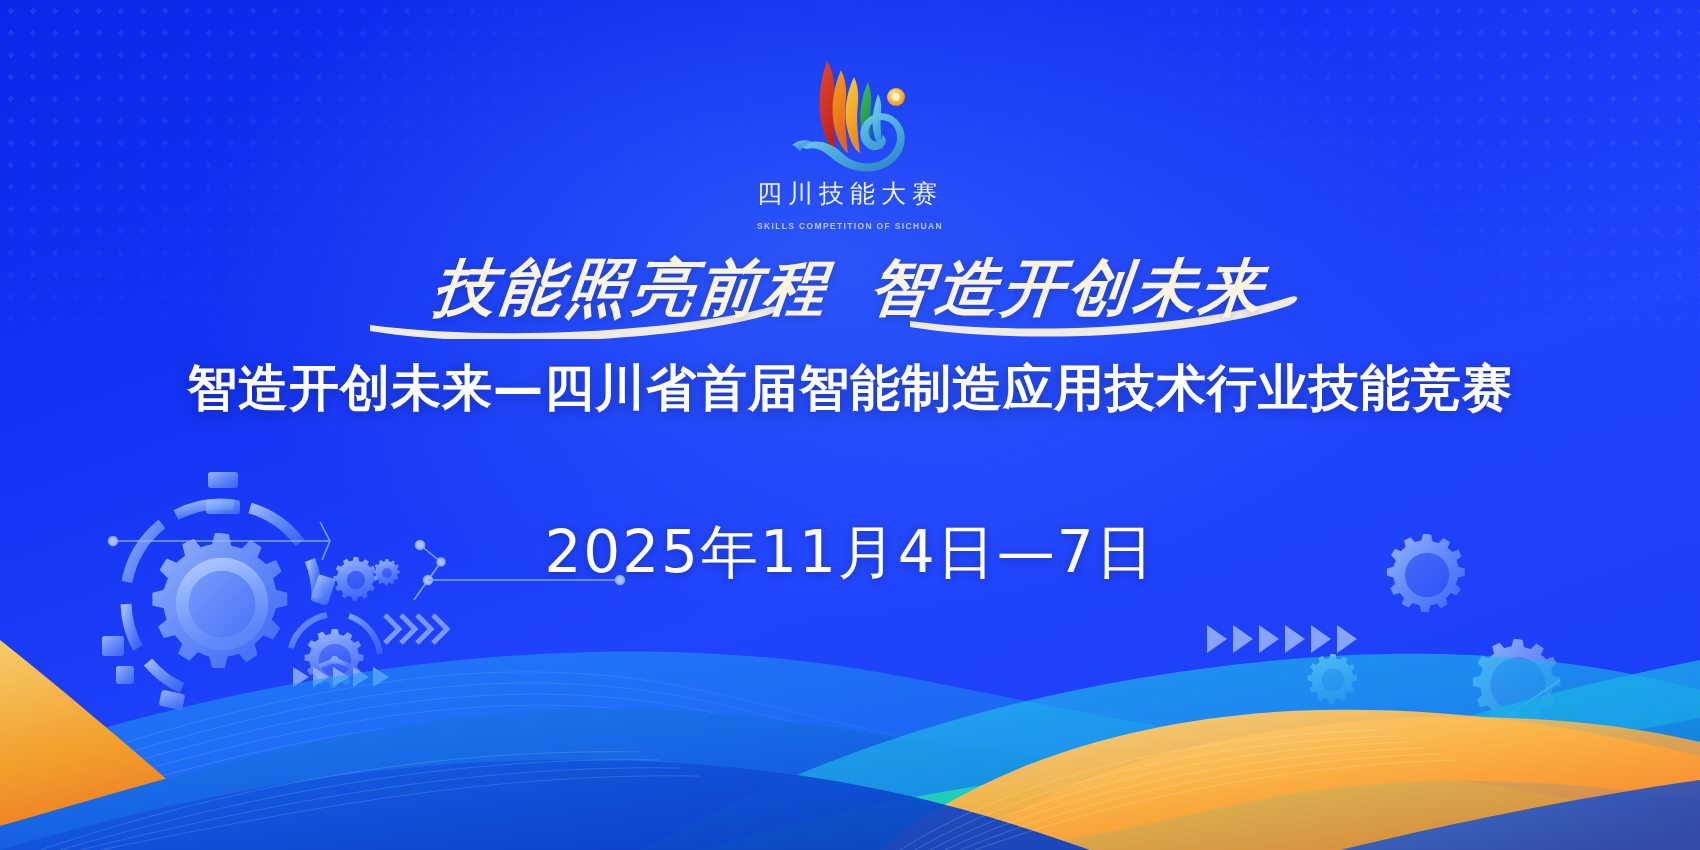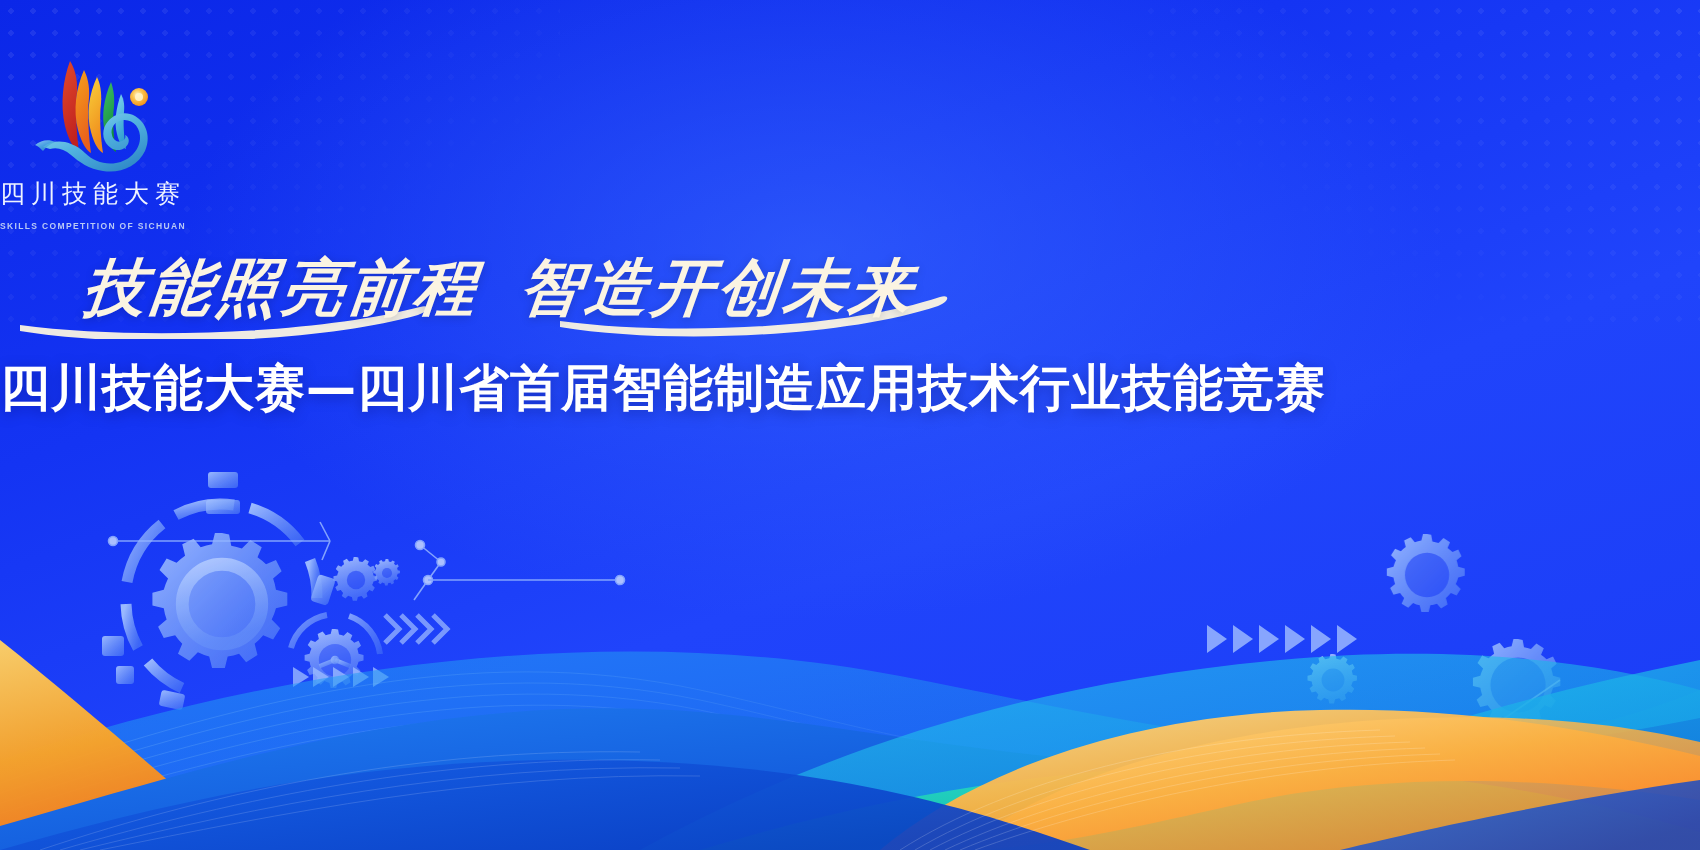--- a/index.html
+++ b/index.html
@@ -37,21 +37,21 @@
     background-image:radial-gradient(rgba(255,255,255,.085) 2.6px, transparent 2.8px);
     background-size:22px 22px;
     -webkit-mask-image:linear-gradient(215deg, rgba(0,0,0,1) 0%, rgba(0,0,0,.55) 38%, rgba(0,0,0,0) 72%);
     mask-image:linear-gradient(215deg, rgba(0,0,0,1) 0%, rgba(0,0,0,.55) 38%, rgba(0,0,0,0) 72%);
   }
   .svg-layer{ position:absolute; inset:0; width:1700px; height:850px; }
 
   
   .content{
     position:absolute; inset:0;
-    display:flex; flex-direction:column; align-items:flex-start;
+    display:flex; flex-direction:column; align-items:center;
     z-index:6;
     border-radius:16px;
   }
   .logo-wrap{
     margin-top:52px;
     display:flex; flex-direction:column; align-items:center;
   }
   .logo-mark{ width:160px; height:125px; display:block; }
   .logo-cn{
     margin-top:4px;
@@ -398,16 +398,17 @@
     </div>
 
     <div class="slogan">
       <svg class="slogan-svg" viewBox="0 0 1000 90">
         <path d="M20,76 C140,92 320,84 420,58 C430,55 430,62 418,66 C320,94 130,100 20,82 Z" fill="#fbf4e2" opacity=".95"></path>
         <path d="M560,72 C680,88 850,78 940,48 C950,45 950,52 938,57 C846,88 668,96 560,78 Z" fill="#fbf4e2" opacity=".95"></path>
       </svg>
       <div class="slogan-text"><span>技能照亮前程</span><span class="gap"></span><span>智造开创未来</span></div>
     </div>
 
-    <div class="main-title">四川技能大赛—四川省首届智能制造应用技术行业技能竞赛</div>
-
+    <div class="main-title">智造开创未来—四川省首届智能制造应用技术行业技能竞赛</div>
+
+    <div class="date-line">2025年11月4日—7日</div>
   </div>
 </div>
 
 </body></html>

